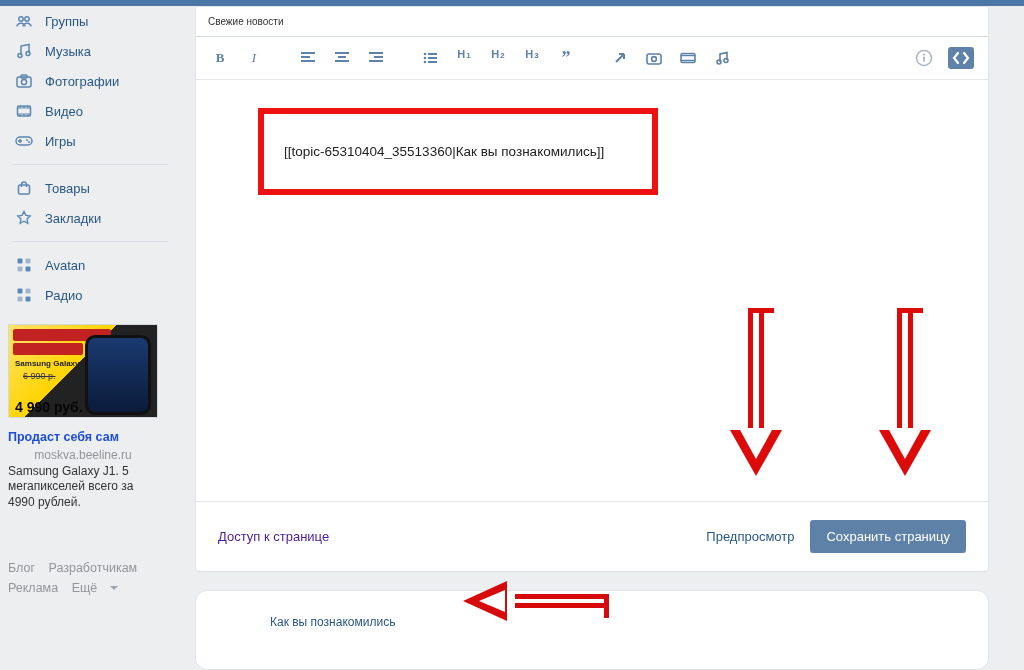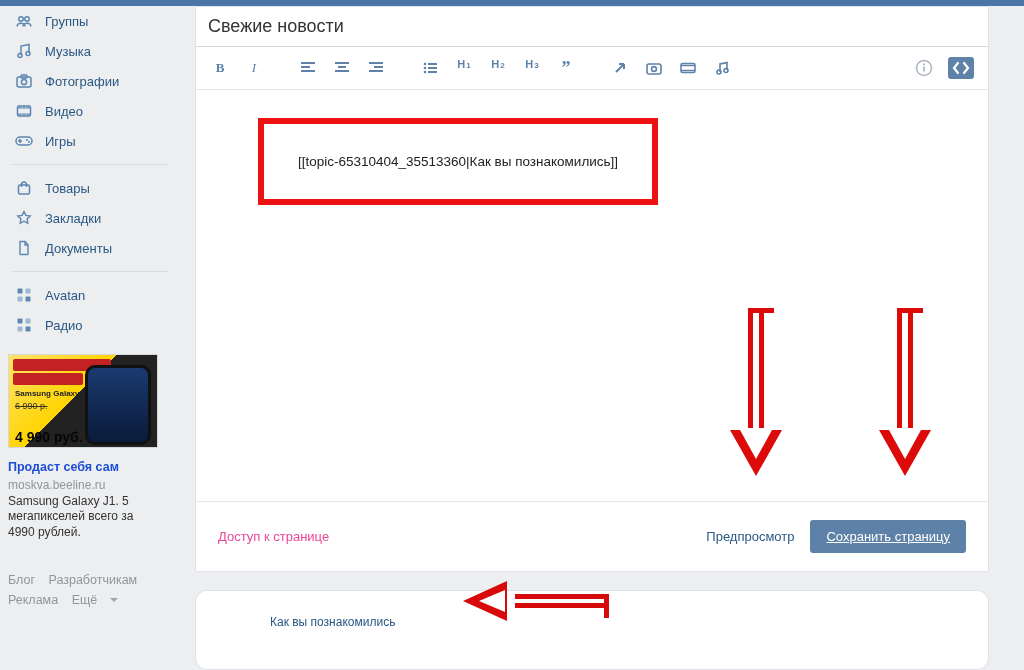--- a/index.html
+++ b/index.html
@@ -65,45 +65,45 @@
     content:"";
     position:absolute; right:6px; top:10px; width:60px; height:74px;
     background: linear-gradient(#1a3a70,#0b1b3a);
     border-radius:10px;
     border:3px solid #111;
   }
   .ad-chip1{position:absolute;left:4px;top:4px;width:98px;height:12px;background:#c32222;border-radius:2px;}
   .ad-chip2{position:absolute;left:4px;top:18px;width:70px;height:12px;background:#c32222;border-radius:2px;}
   .ad-txt1{position:absolute;left:6px;top:34px;font-size:8px;color:#222;font-weight:600;}
   .ad-price{position:absolute;left:6px;top:74px;font-size:14px;color:#060606;font-weight:800;}
-  .ad-old{position:absolute;left:6px;top:46px;font-size:9px;color:#333;text-decoration:line-through;}
+  .ad-old{position:absolute;left:14px;top:46px;font-size:9px;color:#333;text-decoration:line-through;}
   .ad-title{color:#1d4ed8;font-size:12.5px;font-weight:600;margin-top:12px;line-height:1.25;}
-  .ad-domain{color:#939699;font-size:12px;margin-top:2px;}
+  .ad-domain{color:#939699;font-size:12px;margin-top:2px;text-align:center;}
   .ad-desc{color:#333;font-size:12px;margin-top:2px;line-height:1.3;}
 
-  .foot-links{margin-top:30px;color:#939699;font-size:12.5px;line-height:1.6;}
+  .foot-links{margin-top:48px;color:#939699;font-size:12.5px;line-height:1.6;}
   .foot-links span{margin-right:10px;cursor:pointer;}
   .foot-more{display:inline-flex;align-items:center;gap:3px;color:#939699;}
   .chev-down{display:inline-block;border:4px solid transparent;border-top-color:#9fa6ad;transform:translateY(2px);}
 
   
   .card {
     background:#fff;
     border:1px solid #dfe3e8;
     border-radius:3px;
     display:flex;
     flex-direction:column;
     flex:1 1 auto;
     overflow:hidden;
   }
   .title-input{
     border:1px solid #d3d9de;
     border-top:none; border-left:none;border-right:none;
     padding:9px 12px;
-    font-size:18px;
+    font-size:10px;
     color:#333;
     outline:none;
     width:100%;
   }
 
   .toolbar{
     display:flex;
     align-items:center;
     gap:14px;
     padding:10px 14px;
@@ -120,43 +120,42 @@
   .toolbar .info{color:#b0b8c1;}
   .toolbar .code{
     width:26px;height:22px;border-radius:3px;background:#5e82a8;color:#fff;
     display:flex;align-items:center;justify-content:center;font-weight:700;font-size:13px;
   }
 
   .editor-body{
     flex:1;
     position:relative;
     padding:28px 36px 28px 62px;
-    text-align:center;
   }
   .highlight-box{
     border:6px solid #e11;
     padding:30px 20px;
     width:400px;
   }
   .editor-text{font-size:13.5px;color:#222;}
 
   
   .card-footer{
     display:flex;
     align-items:center;
     padding:18px 22px;
     border-top:1px solid #e6e8eb;
     gap:16px;
   }
-  .access-link{color:#ec4899;font-size:13px;cursor:pointer;}
+  .access-link{color:#4c1d95;font-size:13px;cursor:pointer;}
   .spacer{flex:1;}
   .preview-link{color:#2a5885;font-size:13px;cursor:pointer;}
   .save-btn{
     background:#5e81a8;color:#fff;border:none;border-radius:3px;
-    padding:9px 16px;font-size:13px;cursor:pointer;text-decoration:underline;
+    padding:9px 16px;font-size:13px;cursor:pointer;
   }
 
   
   .result-card{
     background:#fff;border:1px solid #dfe3e8;border-radius:12px;
     margin-top:18px;
     padding:24px 22px 40px 74px;
     font-size:12px;color:#2a5885;
   }
 
@@ -269,29 +268,20 @@
             </span>
           <span>Товары</span>
         </div>
         <div class="nav-item">
           <span class="ic">
               <svg width="16" height="16" viewBox="0 0 16 16">
                 <path d="M8 1.5l1.9 3.9 4.3.6-3.1 3 0.7 4.3L8 11.2l-3.8 2.1.7-4.3-3.1-3 4.3-.6z" fill="none" stroke="#5c87b2" stroke-width="1.4"></path>
               </svg>
             </span>
           <span>Закладки</span>
-        </div>
-        <div class="nav-item">
-          <span class="ic">
-              <svg width="16" height="16" viewBox="0 0 16 16">
-                <path d="M4 1.5h5l3 3V14a.5.5 0 0 1-.5.5h-7A.5.5 0 0 1 4 14V1.5z" fill="none" stroke="#5c87b2" stroke-width="1.4"></path>
-                <path d="M9 1.5V5h3" fill="none" stroke="#5c87b2" stroke-width="1.4"></path>
-              </svg>
-            </span>
-          <span>Документы</span>
         </div>
       </div>
       <div class="nav-sep"></div>
       <div class="nav">
         <div class="nav-item">
           <span class="ic">
               <svg width="16" height="16" viewBox="0 0 16 16">
                 <rect x="1.5" y="1.5" width="5" height="5" rx="1" fill="#5c87b2"></rect>
                 <rect x="9.5" y="1.5" width="5" height="5" rx="1" fill="#9fb7cf"></rect>
                 <rect x="1.5" y="9.5" width="5" height="5" rx="1" fill="#9fb7cf"></rect>

